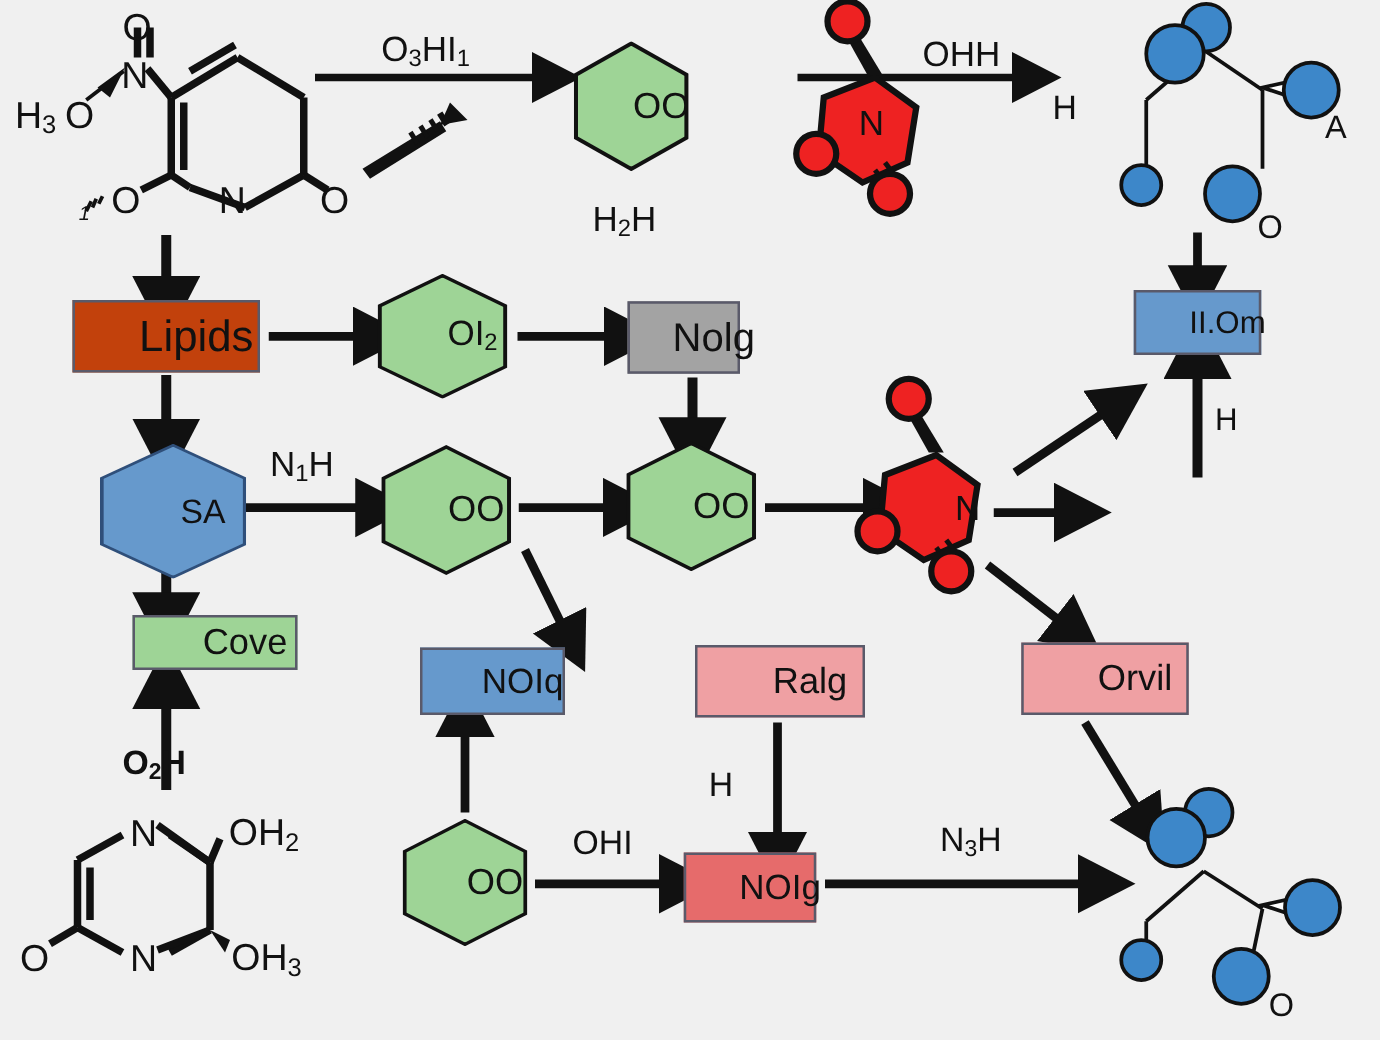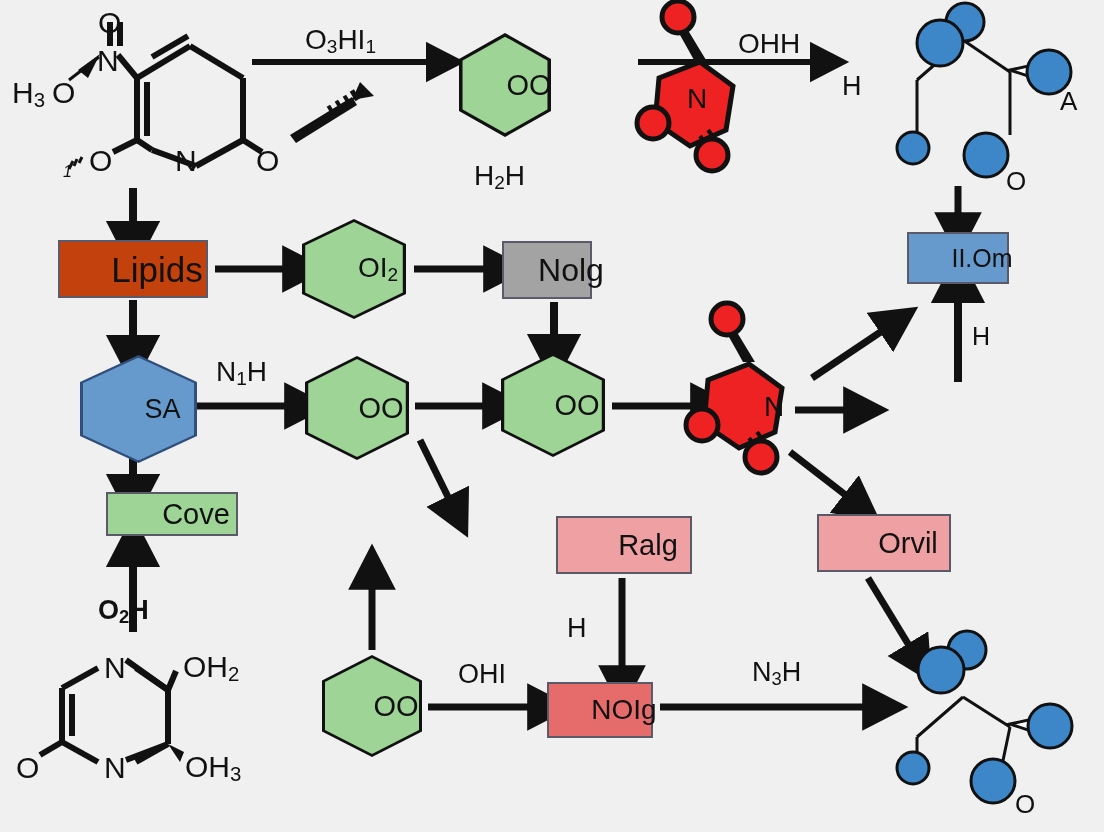--- a/index.html
+++ b/index.html
@@ -267,20 +267,23 @@
     <div class="hexfill" style="background:#111111;"></div>
     <div class="hexfill" style="background:#9ed496; transform:scale(0.94);"></div>
     <span class="hexlabel">OO</span>
   </div>
 
   <div class="node-box" style="left:907px; top:232px; width:102px; height:52px; background:#6699cc; font-size:25px;">
     <span>II.Om</span>
   </div>
 
 
+  <div class="node-box" style="left:336px; top:518px; width:116px; height:54px; background:#6699cc; font-size:28px;">
+    <span>NOIq</span>
+  </div>
 
   <div class="node-box" style="left:817px; top:514px; width:134px; height:58px; background:#efa0a3; font-size:29px;">
     <span>Orvil</span>
   </div>
 
   <div class="node-box" style="left:556px; top:516px; width:136px; height:58px; background:#efa0a3; font-size:29px;">
     <span>Ralg</span>
   </div>
 
   <div class="node-hex" style="left:322px; top:655px; width:100px; height:102px; font-size:29px;">

